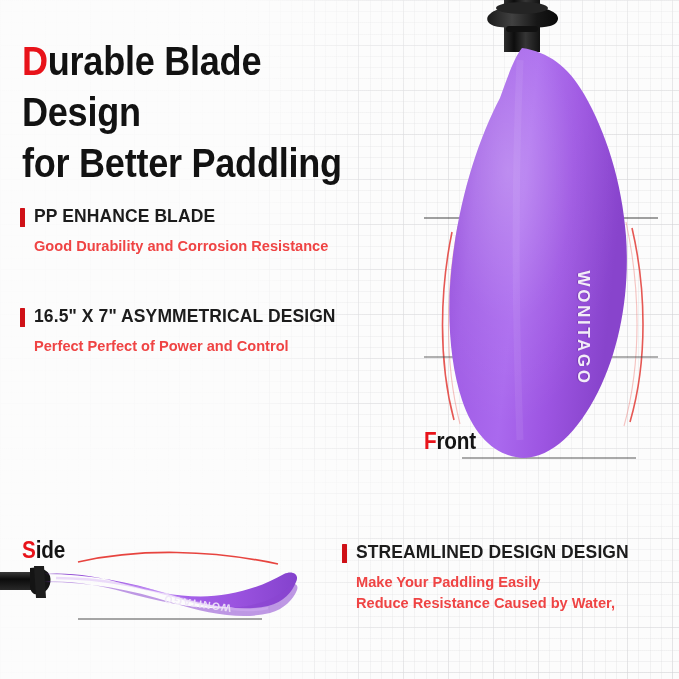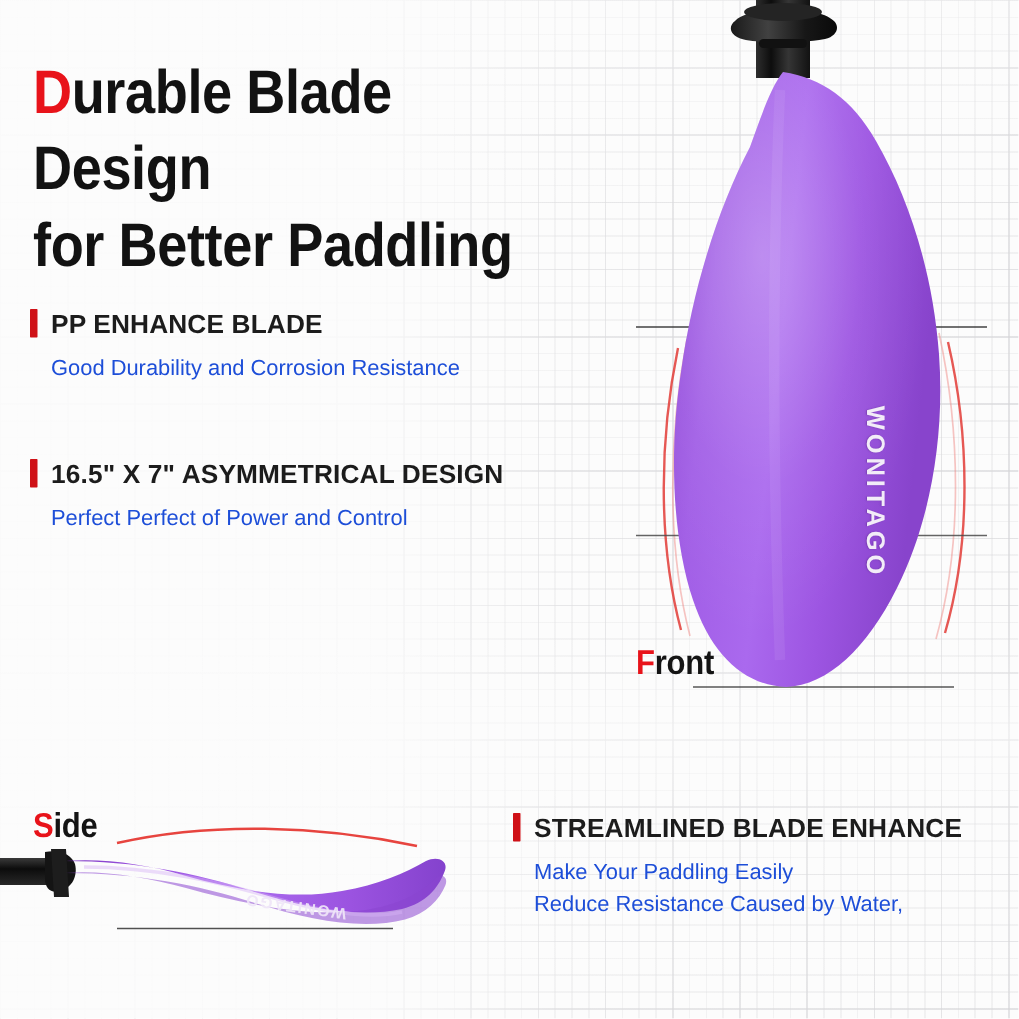--- a/index.html
+++ b/index.html
@@ -59,44 +59,44 @@
   .headline .cap-red { color: #e8131a; }
 
   
   .feature {
     position: absolute;
     left: 20px;
     width: 400px;
   }
   .feature-head {
     display: flex;
-    align-items: flex-start;
+    align-items: flex-end;
     gap: 9px;
   }
   .bar {
     width: 5px;
     height: 19px;
     background: #cf1117;
     flex: 0 0 auto;
     border-radius: 0.5px;
   }
   .feature-title {
     font-size: 17.5px;
     font-weight: bold;
     color: #1c1c1c;
     letter-spacing: 0.1px;
     white-space: nowrap;
   }
   .feature-sub {
     margin-top: 9px;
     margin-left: 14px;
     font-size: 14.6px;
-    color: #1d4ed8;
+    color: #ef4444;
     line-height: 1.45;
-    font-weight: normal;
+    font-weight: bold;
   }
 
   #f1 { top: 206px; }
   #f2 { top: 306px; }
   #f3 { top: 408px; }
 
   
   #f4 {
     position: absolute;
     left: 342px;
@@ -194,21 +194,21 @@
       <span class="bar"></span>
       <span class="feature-title">16.5" X 7" ASYMMETRICAL DESIGN</span>
     </div>
     <div class="feature-sub">Perfect Perfect of Power and Control</div>
   </div>
 
 
   <div id="f4">
     <div class="feature-head">
       <span class="bar"></span>
-      <span class="feature-title">STREAMLINED BLADE ENHANCE</span>
+      <span class="feature-title">STREAMLINED DESIGN DESIGN</span>
     </div>
     <div class="feature-sub">
       <div>Make Your Paddling Easily</div>
       <div>Reduce Resistance Caused by Water,</div>
     </div>
   </div>
 
   <div class="front-view">
     <svg width="279" height="480" viewBox="0 0 279 480" xmlns="http://www.w3.org/2000/svg">
       <defs>

